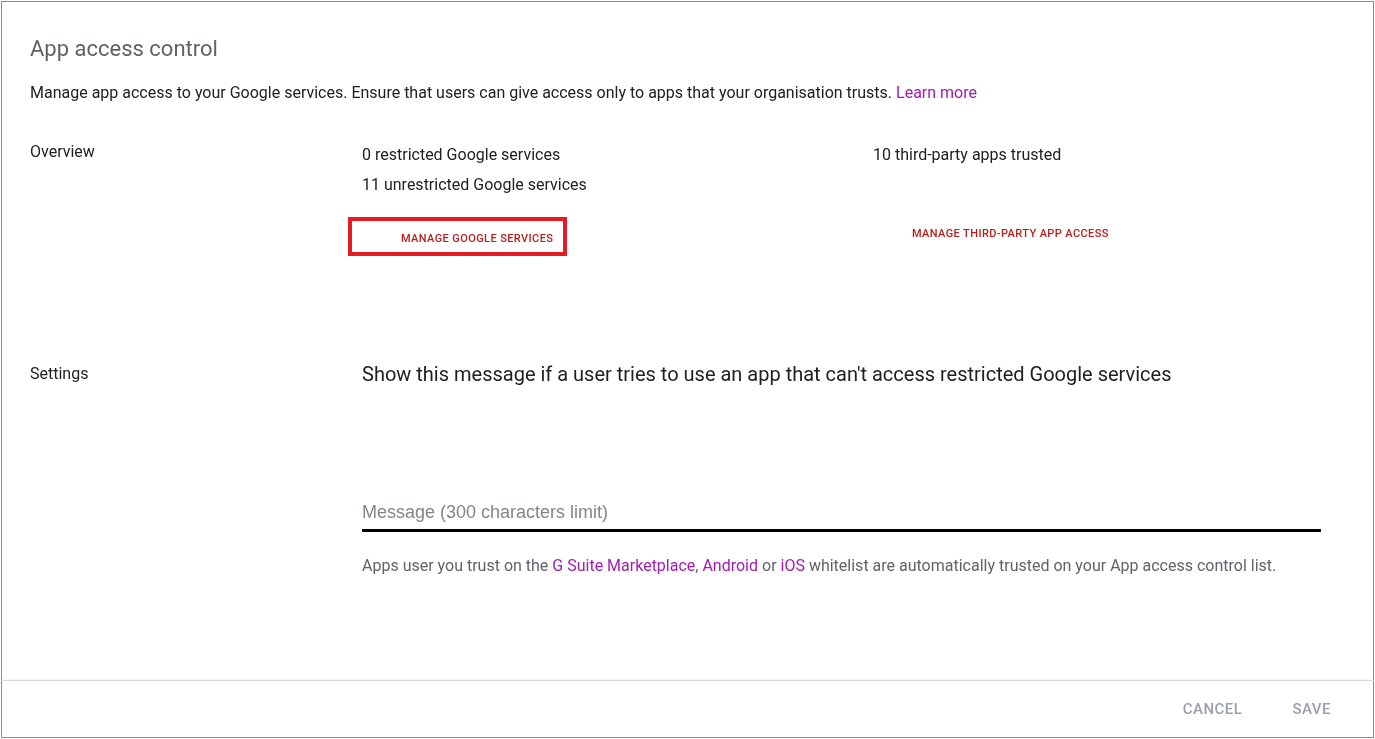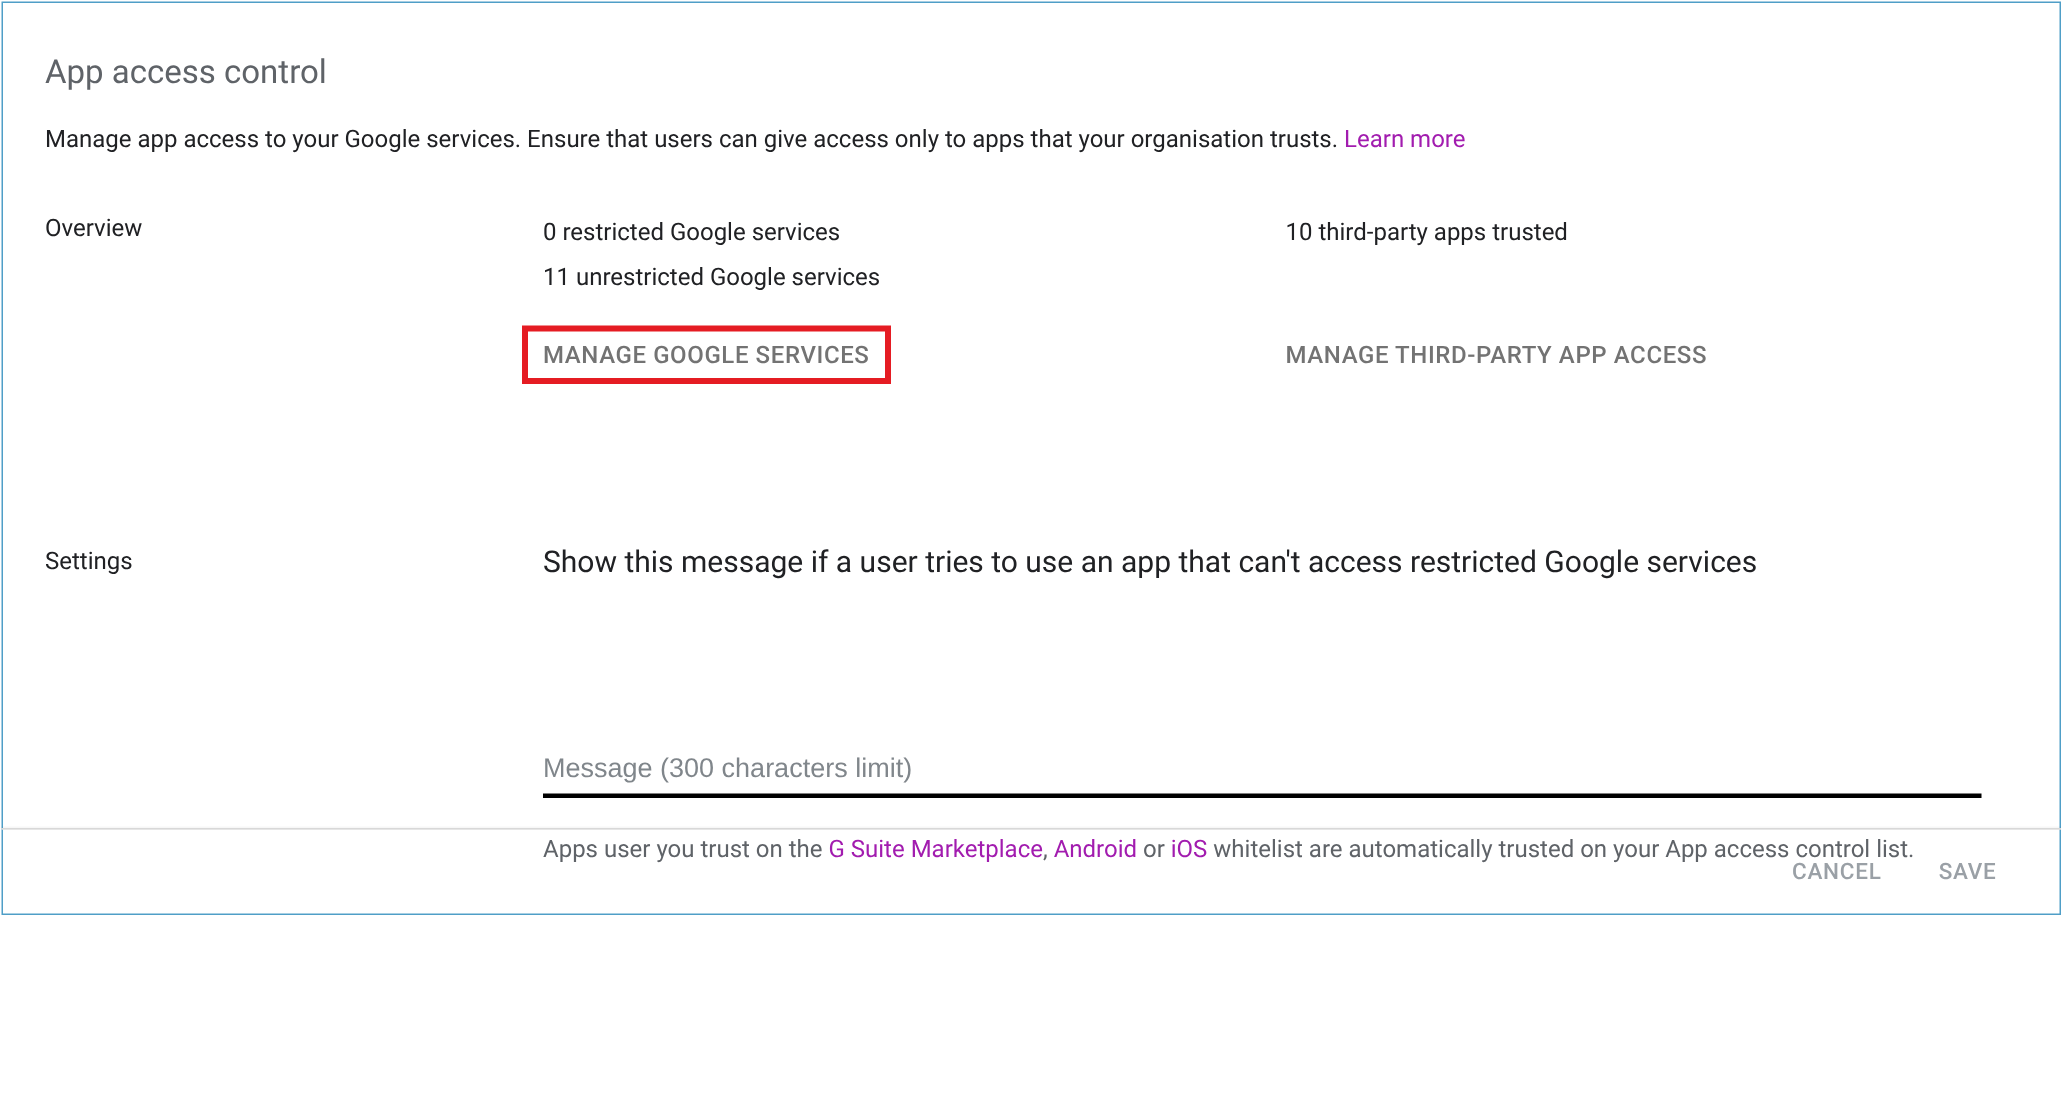--- a/index.html
+++ b/index.html
@@ -8,21 +8,21 @@
       font-size: 16px;
       color: #202124;
       background: #fff;
       width: 1375px;
       height: 739px;
       position: relative;
     }
     .panel {
       border: 1px solid #4f9ec7;
       width: 1373px;
-      height: 609px;
+      height: 737px;
       margin: 1px;
       position: relative;
       background: #fff;
     }
     .content {
       padding: 34px 28px 0 28px;
     }
     .title {
       font-size: 22px;
       font-weight: 400;
@@ -35,33 +35,34 @@
       margin-bottom: 38px;
     }
     .link { color: #a21caf; text-decoration: none; }
     .section { display: flex; }
     .section-label {
       flex: 0 0 332px;
       font-size: 16px;
       color: #202124;
       padding-top: 2px;
     }
-    .overview-cols { display: flex; flex: 1; }
+    .overview-cols { display: flex; flex: 1; gap: 16px; }
     .ov-col-left  { flex: 0 0 495px; }
     .ov-col-right { flex: 1; }
     .ov-line { font-size: 16px; color: #202124; line-height: 1.9; }
     .manage-btn {
       display: inline-block;
-      font-size: 16px;
+      font-size: 11px;
       font-weight: 500;
-      color: #737373;
+      color: #b91c1c;
       letter-spacing: 0.4px;
       text-transform: uppercase;
       padding: 10px 12px;
       cursor: pointer;
+      margin-left: 39px;
     }
     .manage-row { margin-top: 16px; }
     .highlight-box {
       border: 4px solid #e51c23;
       padding: 6px 10px;
       display: inline-block;
       margin-left: -14px;
     }
     .settings-section { margin-top: 106px; }
     .settings-body { flex: 1; padding-right: 24px; }
@@ -110,21 +111,21 @@
       box-shadow: 0 -1px 0 rgba(0,0,0,0.03);
     }
     .footer {
       position: absolute;
       left: 0; bottom: 0; right: 0;
       height: 56px;
       display: flex;
       align-items: center;
       justify-content: flex-end;
       padding-right: 42px;
-      gap: 38px;
+      gap: 50px;
     }
     .footer-btn {
       font-size: 15px;
       font-weight: 500;
       letter-spacing: 0.5px;
       color: #9aa0a6;
       text-transform: uppercase;
       cursor: pointer;
     }
   </style>

